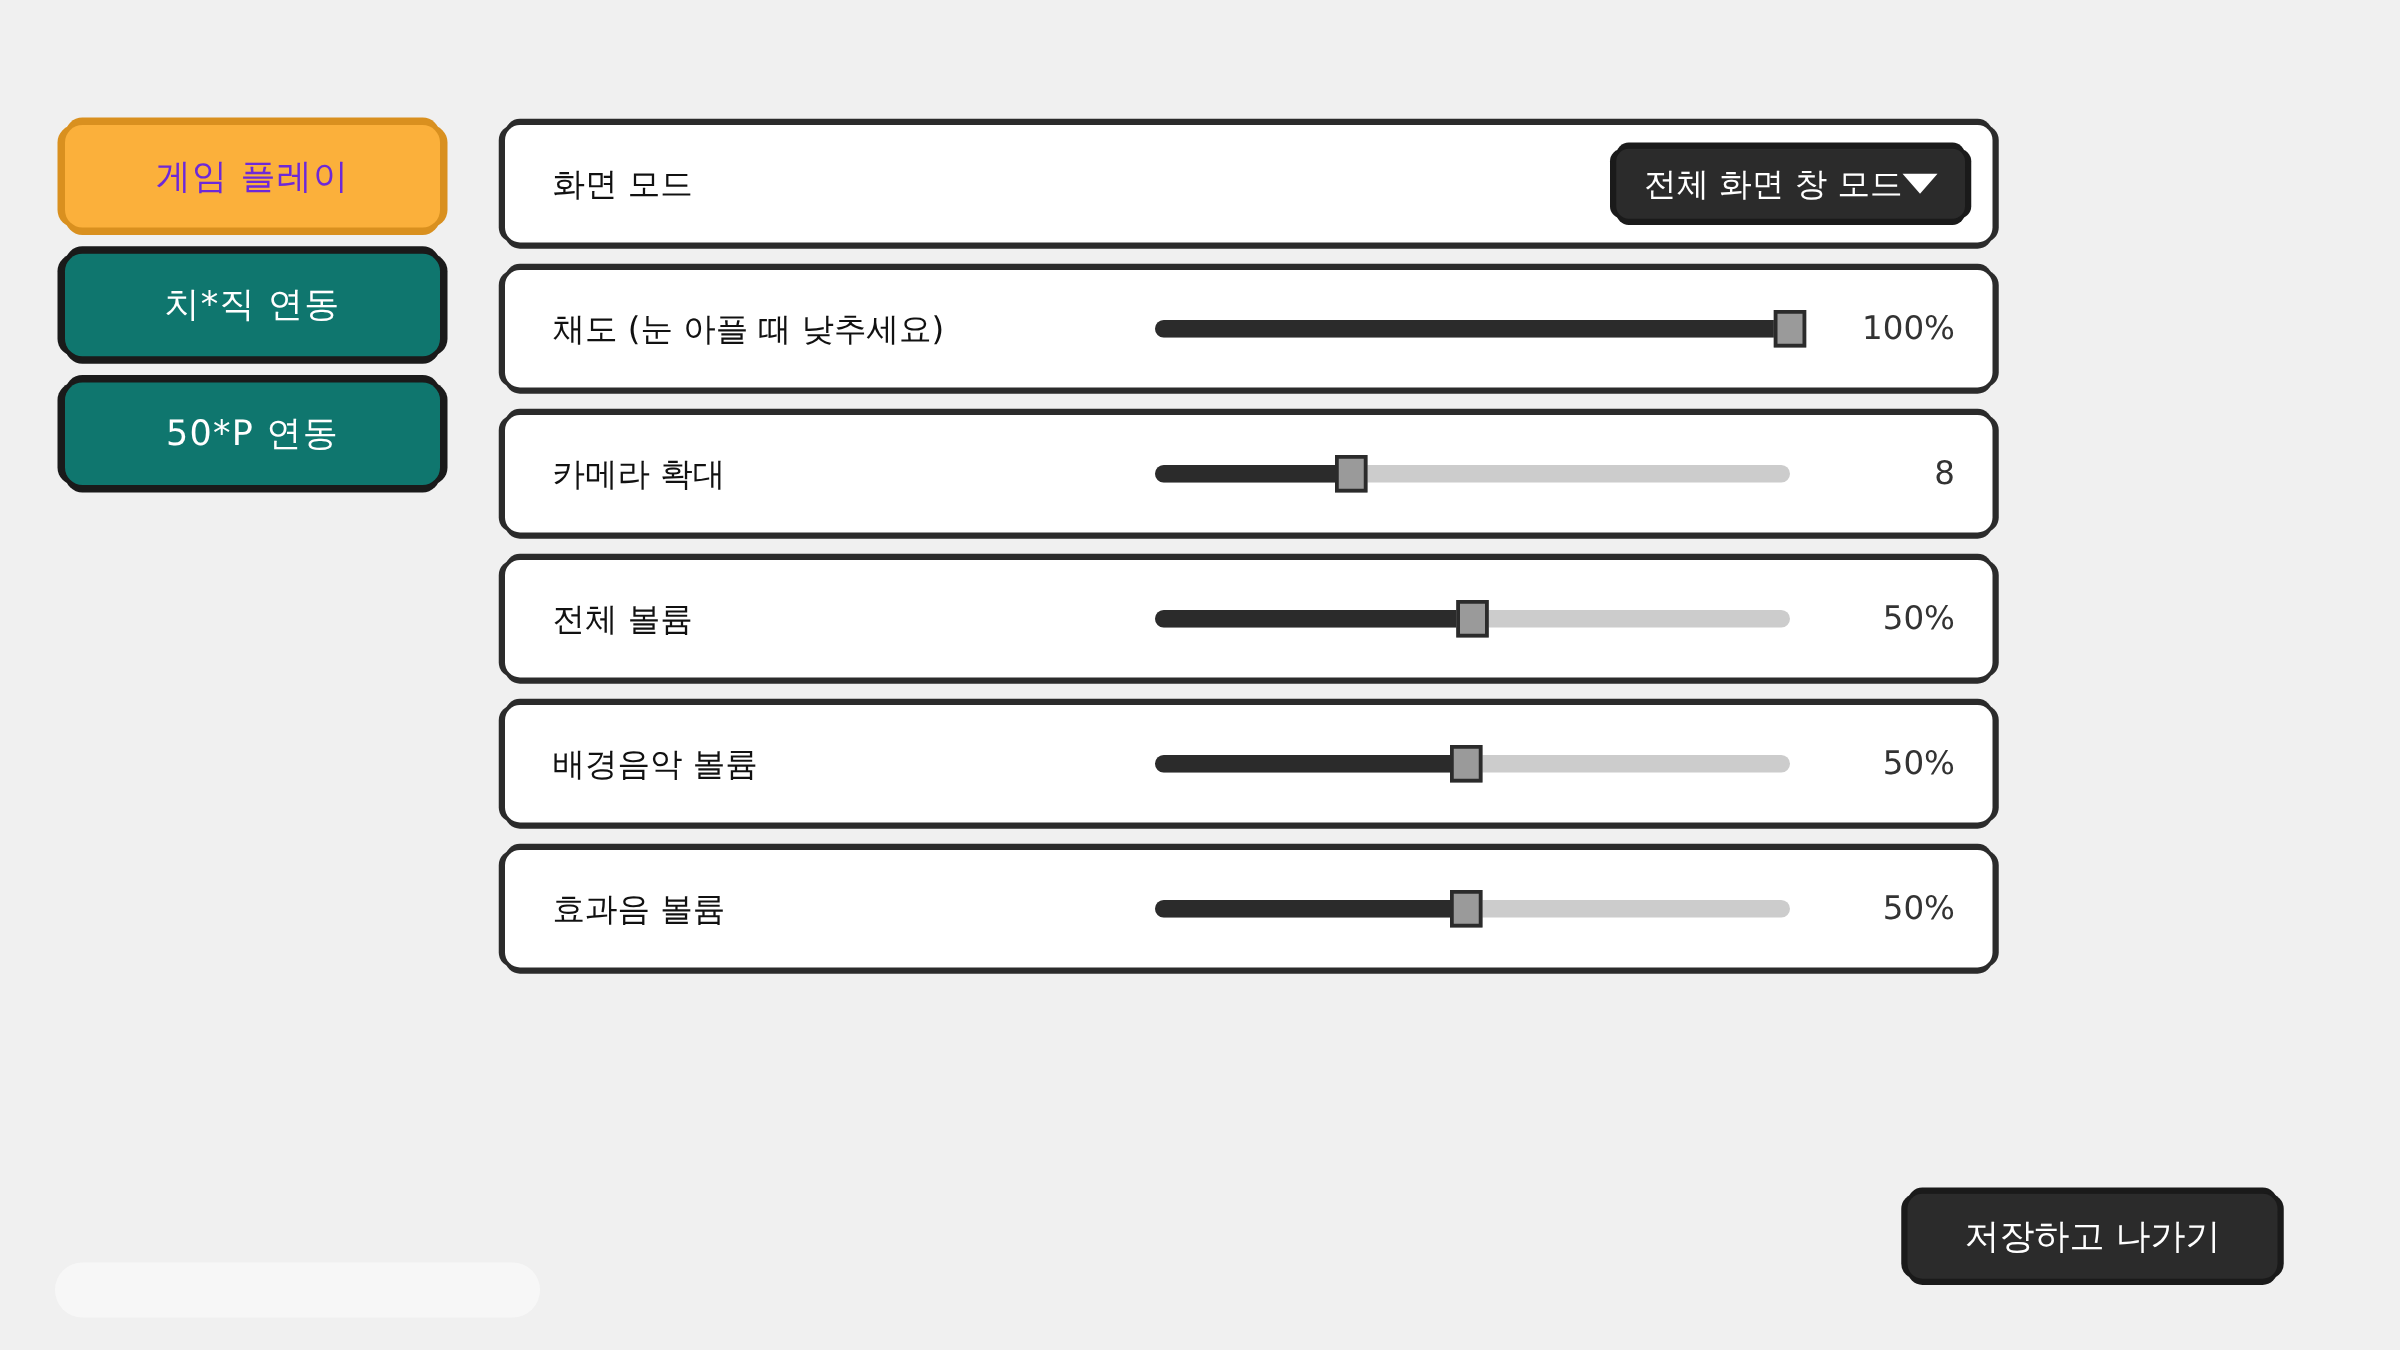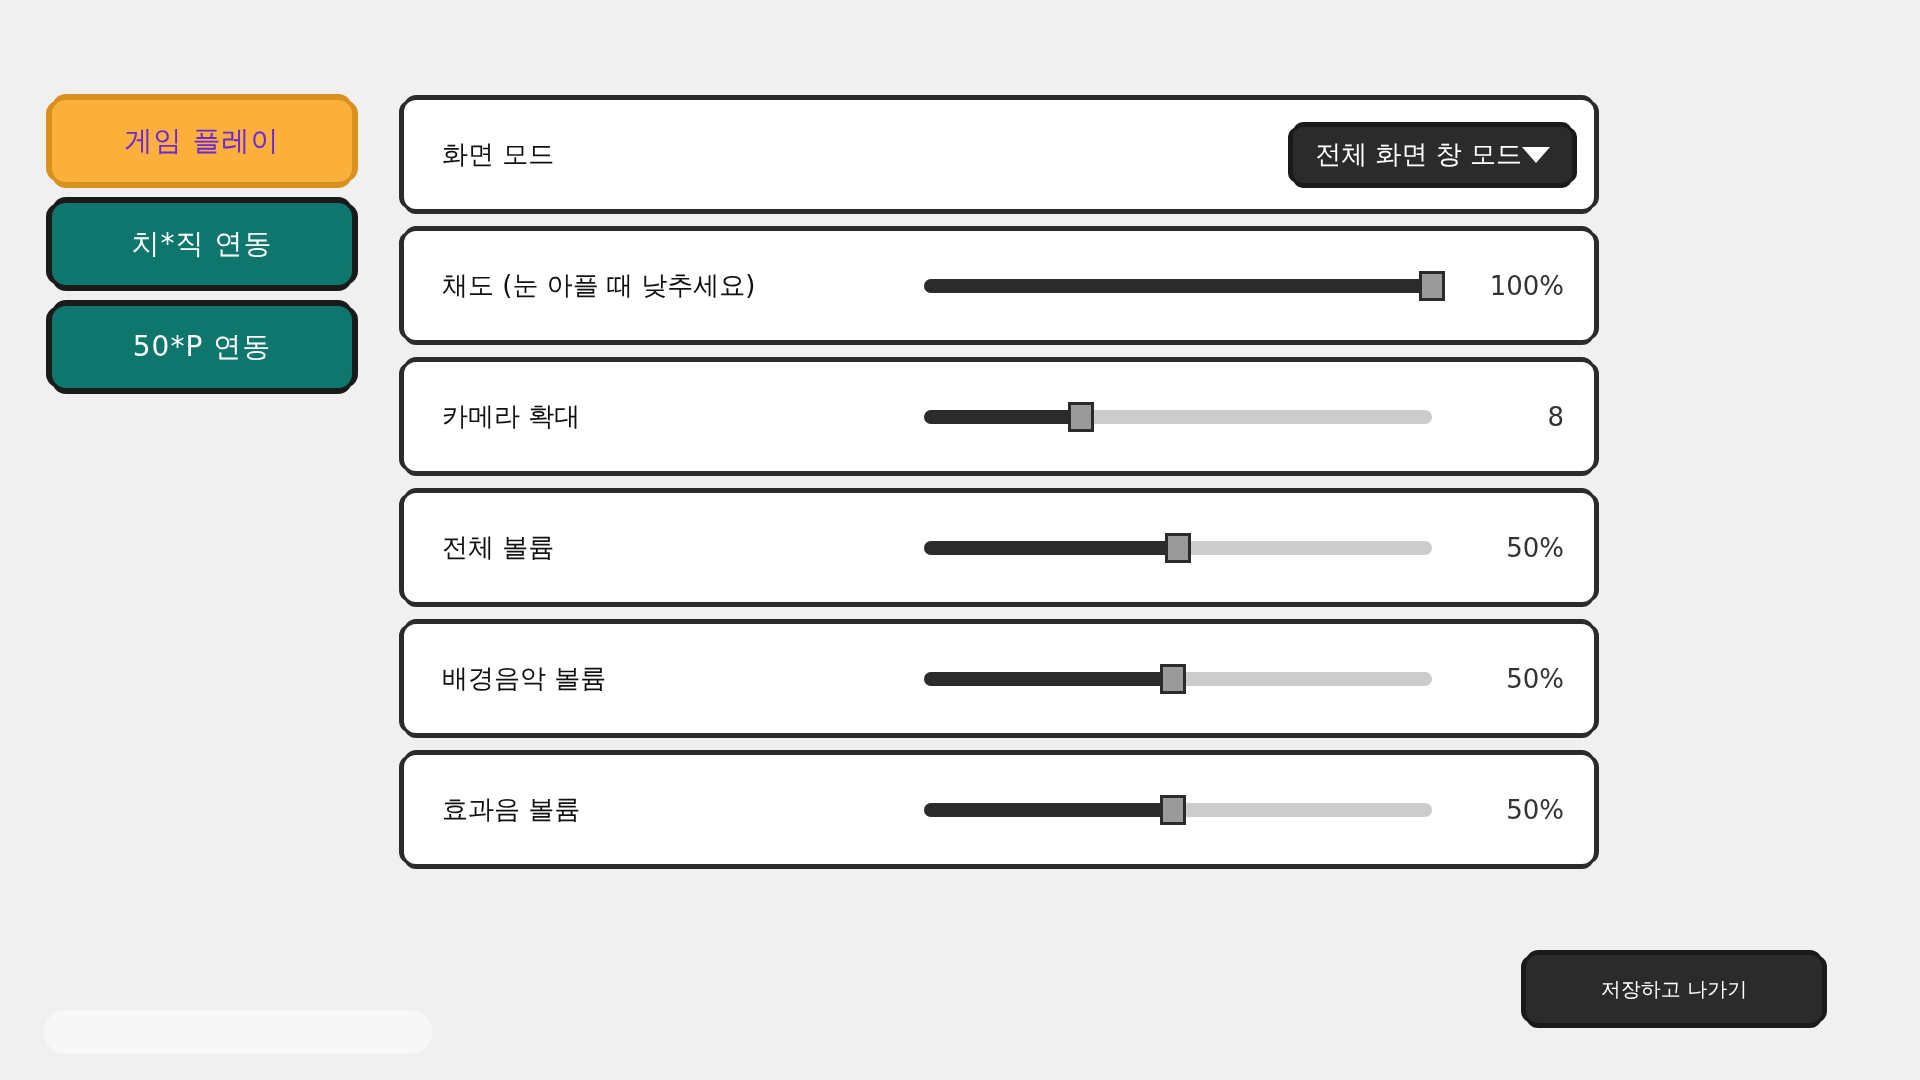--- a/index.html
+++ b/index.html
@@ -71,21 +71,21 @@
     left: 404px;
     top: 100px;
     width: 1190px;
     display: flex;
     flex-direction: column;
     gap: 22px;
   }
 
   .row {
     position: relative;
-    height: 109px;
+    height: 94px;
     background: #ffffff;
     border-radius: 12px;
     display: flex;
     align-items: center;
     box-shadow:
       0 5px 0 0 #2b2b2b,
       5px 0 0 0 #2b2b2b,
       -5px 0 0 0 #2b2b2b,
       0 -5px 0 0 #2b2b2b;
   }
@@ -181,21 +181,21 @@
     left: 1526px;
     top: 955px;
     width: 296px;
     height: 68px;
     background: #2b2b2b;
     color: #ffffff;
     border-radius: 12px;
     display: flex;
     align-items: center;
     justify-content: center;
-    font-size: 20px;
+    font-size: 28px;
     cursor: pointer;
     user-select: none;
     box-shadow:
       0 5px 0 0 #1a1a1a,
       5px 0 0 0 #1a1a1a,
       -5px 0 0 0 #1a1a1a,
       0 -5px 0 0 #1a1a1a;
   }
 
   

